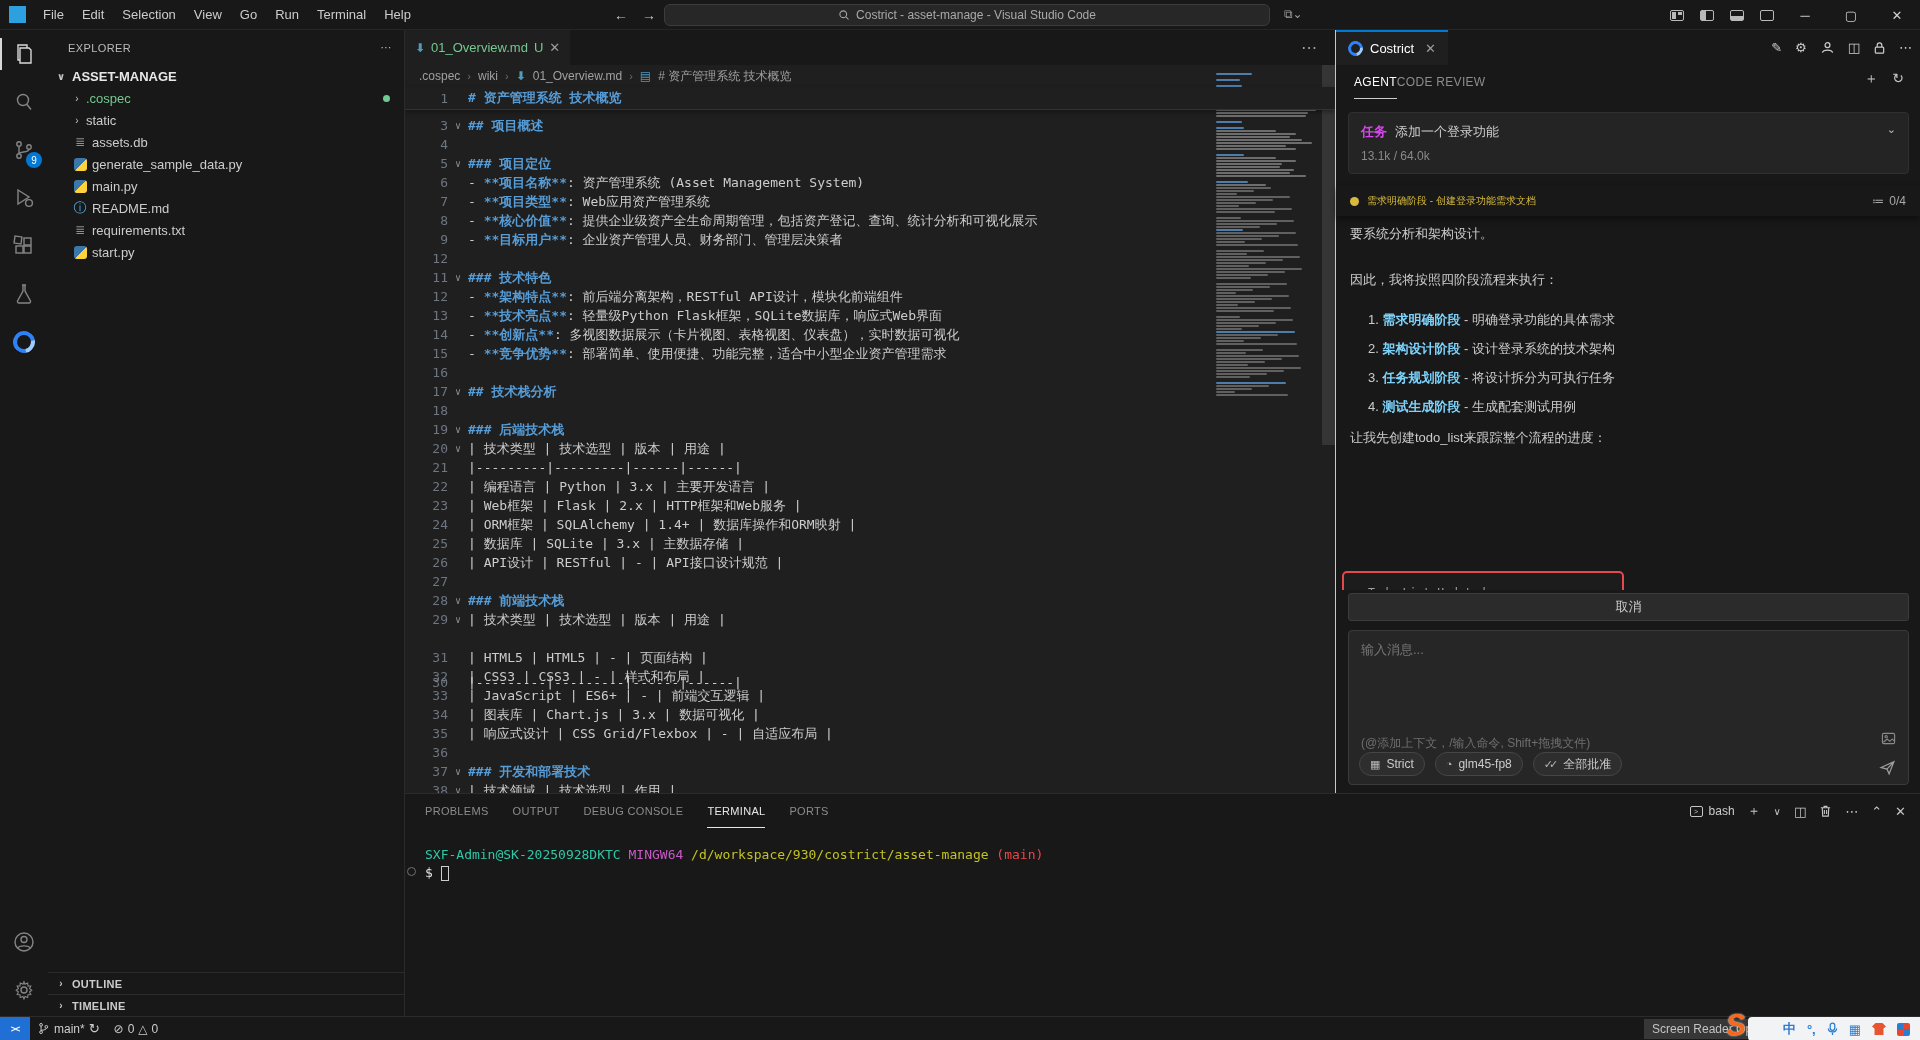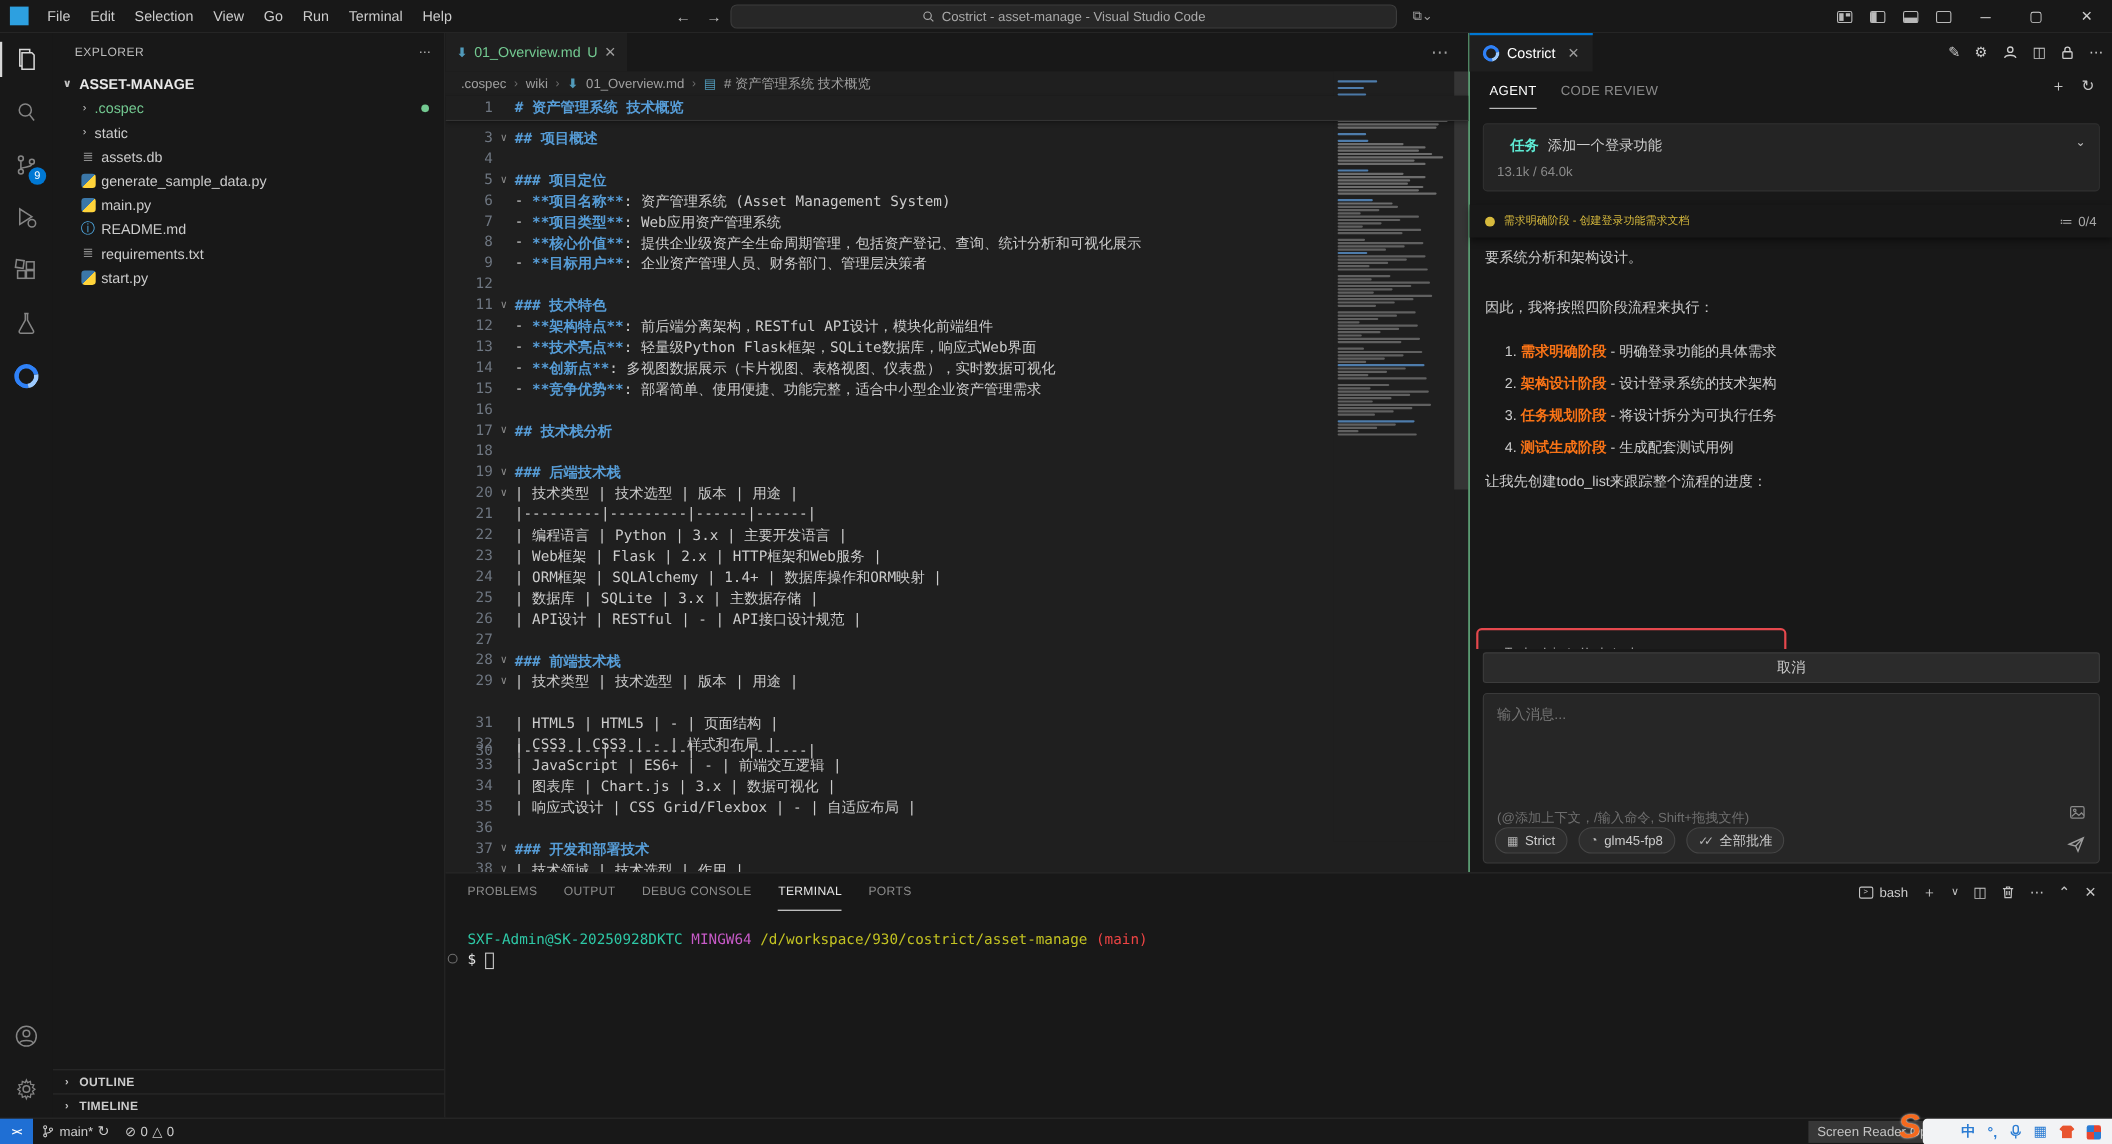--- a/index.html
+++ b/index.html
@@ -80,41 +80,41 @@
   #editor-scrollbar { position:absolute; right:0; top:35px; width:13px; height:380px; background:rgba(121,121,121,.25); }
 
   
   #rightpanel { position:absolute; left:1335px; top:30px; width:585px; height:763px; background:#181818; border-left:1px solid #86efac; }
   #rp-tabstrip { position:absolute; left:0; top:0; width:100%; height:35px; background:#181818; display:flex; }
   #rp-tab { height:35px; background:#1f1f1f; border-top:2px solid #0078d4; display:flex; align-items:center; gap:7px;
     padding:0 12px; font-size:13px; color:#ffffff; }
   .mini-logo { width:15px; height:15px; border-radius:50%; border:3px solid #2f81f7; border-right-color:#9ecbff; transform:rotate(35deg); }
   #rp-actions { position:absolute; right:8px; top:0; height:35px; display:flex; align-items:center; gap:13px; color:#cccccc; font-size:13px; }
   #rp-actions svg { stroke:#cccccc; fill:none; stroke-width:1.3; }
-  #rp-subtabs { position:absolute; left:0; top:35px; width:100%; height:34px; display:flex; align-items:center; gap:22px; padding-left:18px; }
+  #rp-subtabs { position:absolute; left:0; top:35px; width:100%; height:34px; display:flex; align-items:center; padding-left:18px; }
   .rp-subtab { font-size:12px; letter-spacing:.3px; color:#8c8c8c; height:100%; display:flex; align-items:center; }
   .rp-subtab.active { color:#ffffff; border-bottom:1px solid #cccccc; }
   #rp-subtab-actions { position:absolute; right:16px; top:40px; display:flex; gap:14px; color:#c5c5c5; font-size:14px; }
   #task-box { position:absolute; left:12px; top:82px; width:561px; height:62px; background:#242424; border:1px solid #303030;
     border-radius:4px; padding:10px 12px; }
   #task-line { font-size:13px; color:#cccccc; }
-  #task-line b { color:#5eead4; margin-right:8px;margin-left:12px; }
+  #task-line b { color:#d946ef; margin-right:8px; }
   #task-tokens { font-size:12px; color:#8a8a8a; margin-top:8px; }
   #task-chevron { position:absolute; right:12px; top:10px; color:#bdbdbd; font-size:11px; }
   #section-head { position:absolute; left:0; top:156px; width:100%; height:30px; background:#181818; z-index:4;
     display:flex; align-items:center; gap:8px; padding:0 14px; box-shadow:0 3px 6px rgba(0,0,0,.45); }
   .dot-active { width:9px; height:9px; border-radius:50%; background:#d7ba3d; flex:0 0 9px; }
   #section-title { font-size:10px; font-weight:400; color:#d7ba3d; flex:1; white-space:nowrap; overflow:hidden; }
   #section-progress { font-size:12px; color:#a8a8a8; display:flex; gap:5px; align-items:center; }
   #rp-body { position:absolute; left:0; top:160px; width:100%; height:400px; overflow:hidden; font-size:13px; line-height:24px; color:#cccccc; }
   #p-clip { position:absolute; left:14px; top:8px; width:556px; white-space:nowrap; overflow:hidden; }
   #p-tail { position:absolute; left:14px; top:32px; width:556px; }
   #p-intro { position:absolute; left:14px; top:78px; }
   .step { position:absolute; left:32px; width:540px; }
-  .step b { color:#f97316; }
+  .step b { color:#7dd3fc; }
   #p-outro { position:absolute; left:14px; top:236px; }
   #todo-box { position:absolute; left:6px; top:381px; width:282px; height:131px; border:2px solid #e5484d; border-radius:5px;
     background:#1c1c1c; padding:8px 10px; z-index:3; }
   #todo-head { display:flex; gap:7px; align-items:center; font-family:"DejaVu Sans Mono",monospace; font-size:11.5px; color:#a0a0a0; }
   #cancel-btn { position:absolute; left:12px; top:563px; width:561px; height:28px; background:#2b2b2b; border:1px solid #3c3c3c;
     border-radius:3px; color:#cccccc; font-size:13px; font-family:inherit; }
   #composer { position:absolute; left:12px; top:600px; width:561px; height:155px; background:#262626; border:1px solid #3a3a3a; border-radius:4px; }
   #composer textarea { position:absolute; left:0; top:0; width:100%; height:96px; background:transparent; border:none; resize:none;
     color:#cccccc; font-size:13px; font-family:inherit; padding:10px 12px; outline:none; }
   #composer textarea::placeholder { color:#757575; }

